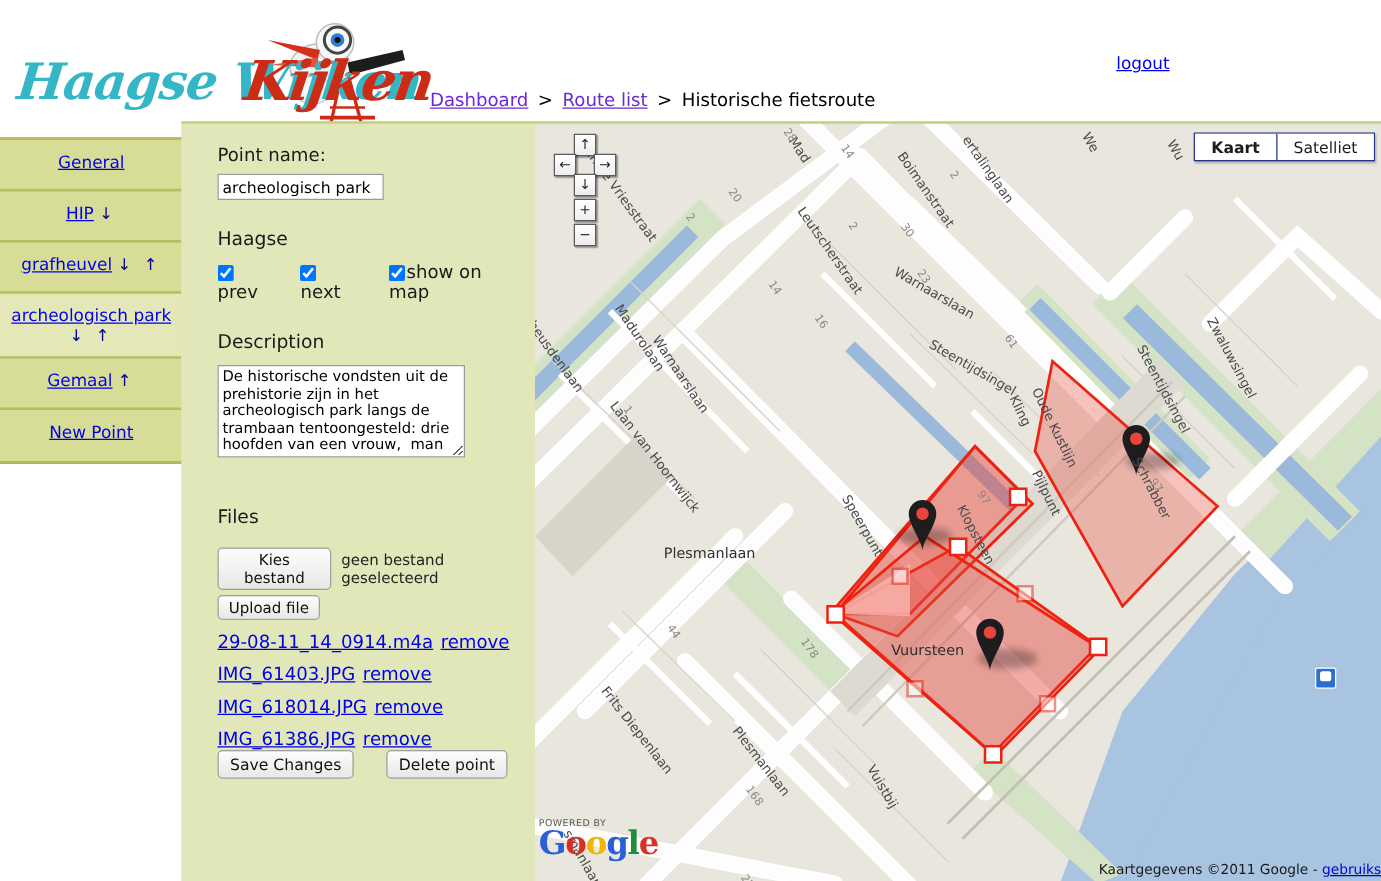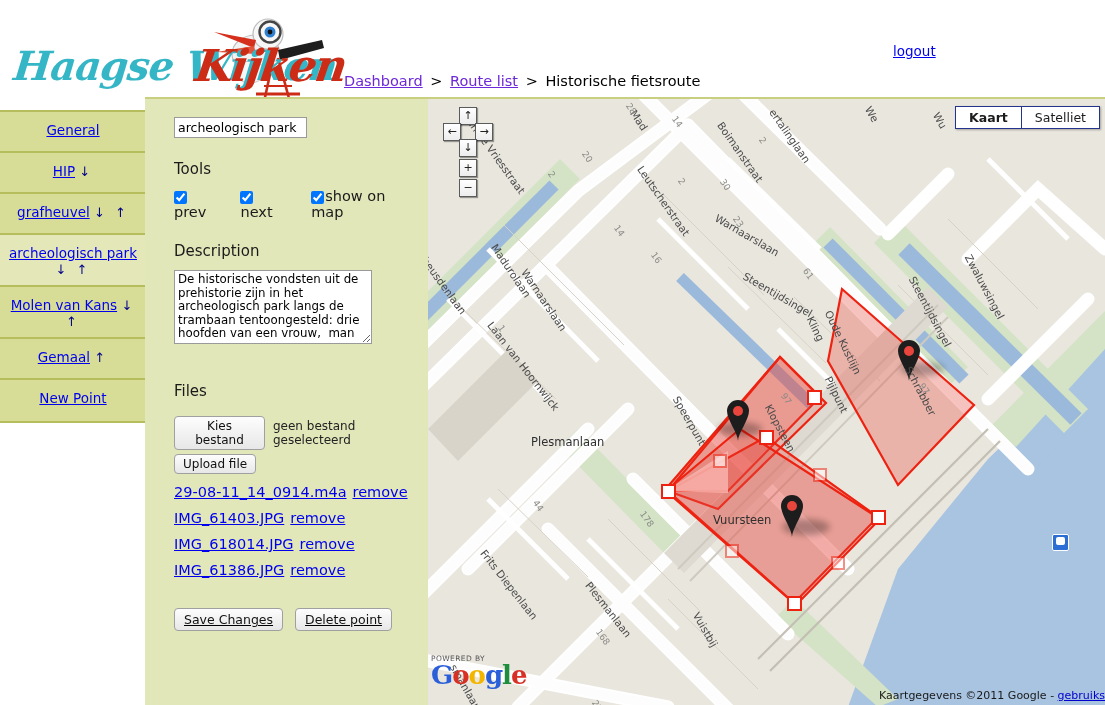--- a/index.html
+++ b/index.html
@@ -192,24 +192,22 @@
     white-space: nowrap;
   }
   .file-row:first-of-type { margin-top: 3px; }
   .file-row a {
     color: #0000ee;
     text-decoration: underline;
     cursor: pointer;
   }
   .file-row .remove { margin-left: 6px; }
   #action-buttons {
-    margin-top: 30px;
     display: flex;
-    gap: 12px;
-    text-decoration: underline;
+    gap: 26px;
   }
   #action-buttons .btn { font-size: 12.5px; padding: 3px 9px; }
 
   
   #map {
     position: absolute;
     left: 428px; top: 97px;
     width: 677px; height: 608px;
     overflow: hidden;
     background: #e8e5dd;
@@ -377,37 +375,34 @@
     </div>
     <div class="side-item">
       <a>grafheuvel</a>
       <span class="arrows">↓ ↑</span>
     </div>
     <div class="side-item active">
       <a>archeologisch park</a><br>
       <span class="arrows">↓ ↑</span>
     </div>
     <div class="side-item">
-      <a>Molen van Kans</a>
-      <span class="arrows">↓ ↑</span>
-    </div>
-    <div class="side-item">
       <a>Gemaal</a>
       <span class="arrows">↑</span>
     </div>
     <div class="side-item">
       <a>New Point</a>
     </div>
   </div>
 
   <div id="form-panel">
 
+    <div class="field-label">Point name:</div>
     <input id="point-name-input" type="text" value="archeologisch park" style="">
 
-    <div class="section-head">Tools</div>
+    <div class="section-head">Haagse</div>
 
     <div class="tools-row">
       <label>
         <input type="checkbox" checked="" style=""><span>prev</span>
       </label>
       <label>
         <input type="checkbox" checked="" style=""> <span>next</span>
       </label>
       <label>
         <input type="checkbox" checked="" style=""><span>show on map</span>

